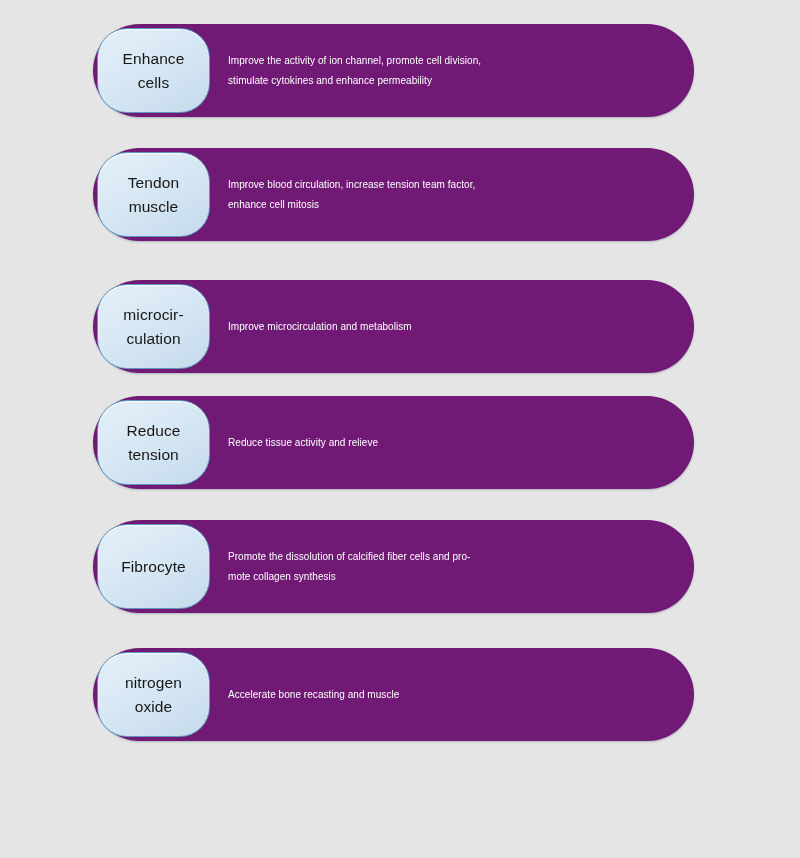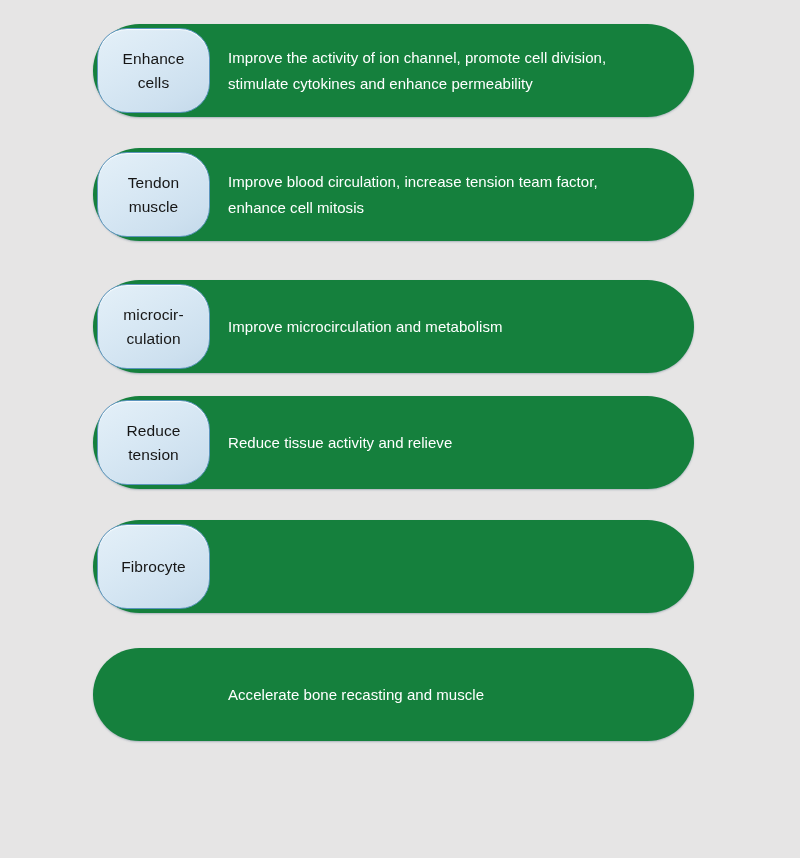--- a/index.html
+++ b/index.html
@@ -21,21 +21,21 @@
     height: 858px;
     background: #e6e5e5;
   }
 
   .row {
     position: absolute;
     left: 93px;
     width: 601px;
     height: 93px;
     border-radius: 46.5px;
-    background: #15803d;
+    background: #701a75;
     box-shadow: 0 1px 2px rgba(60, 90, 115, 0.35);
   }
 
   
   .row-0 { top: 24px; }
   .row-1 { top: 148px; }
   .row-2 { top: 272px; margin-top: 8px; }
   .row-3 { top: 396px; }
   .row-4 { top: 520px; }
   .row-5 { top: 648px; }
@@ -68,22 +68,22 @@
   }
 
   .desc-text {
     position: absolute;
     left: 135px;
     right: 34px;
     top: 0;
     height: 93px;
     display: flex;
     align-items: center;
-    font-size: 15px;
-    line-height: 26px;
+    font-size: 10px;
+    line-height: 20px;
     color: #ffffff;
     letter-spacing: 0.05px;
   }
 
   .desc-text > span {
     display: block;
     white-space: pre-line;
   }
 </style>
 </head>
@@ -130,21 +130,29 @@
     </div>
     <div class="desc-text">
       <span>Reduce tissue activity and relieve</span>
     </div>
   </div>
 
   <div class="row row-4">
     <div class="label-pill">
       <span class="label-text">Fibrocyte</span>
     </div>
+    <div class="desc-text">
+      <span>Promote the dissolution of calcified fiber cells and pro-
+mote collagen synthesis</span>
+    </div>
   </div>
 
   <div class="row row-5">
+    <div class="label-pill">
+      <span class="label-text">nitrogen
+oxide</span>
+    </div>
     <div class="desc-text">
       <span>Accelerate bone recasting and muscle</span>
     </div>
   </div>
 
 </div>
 
 </body></html>

